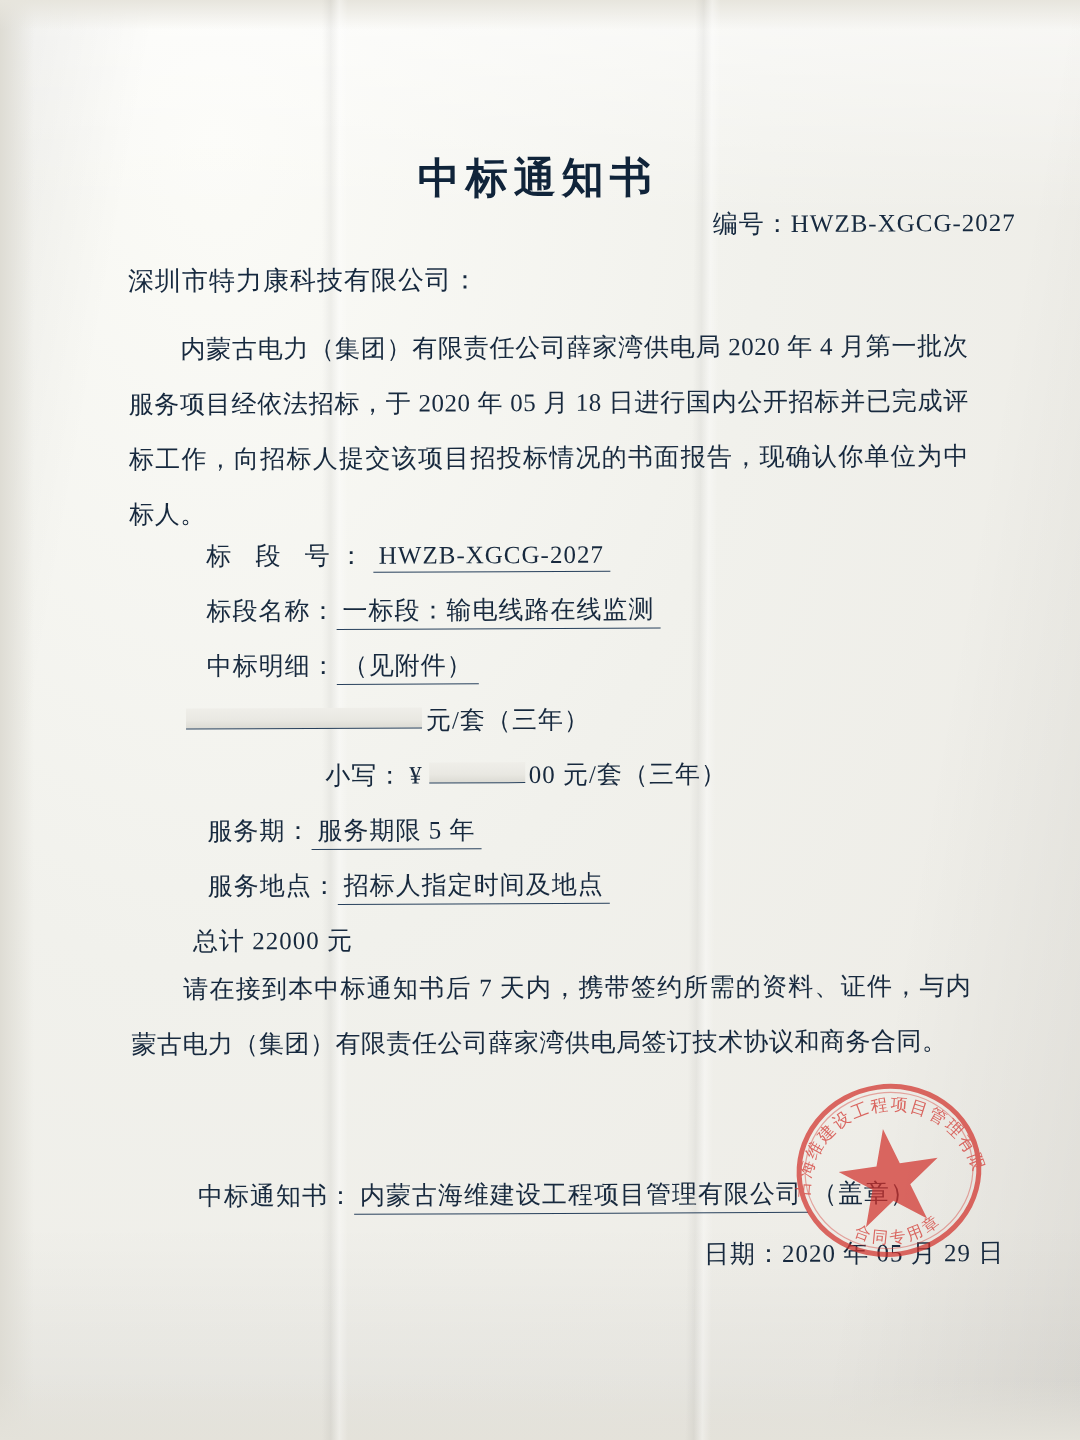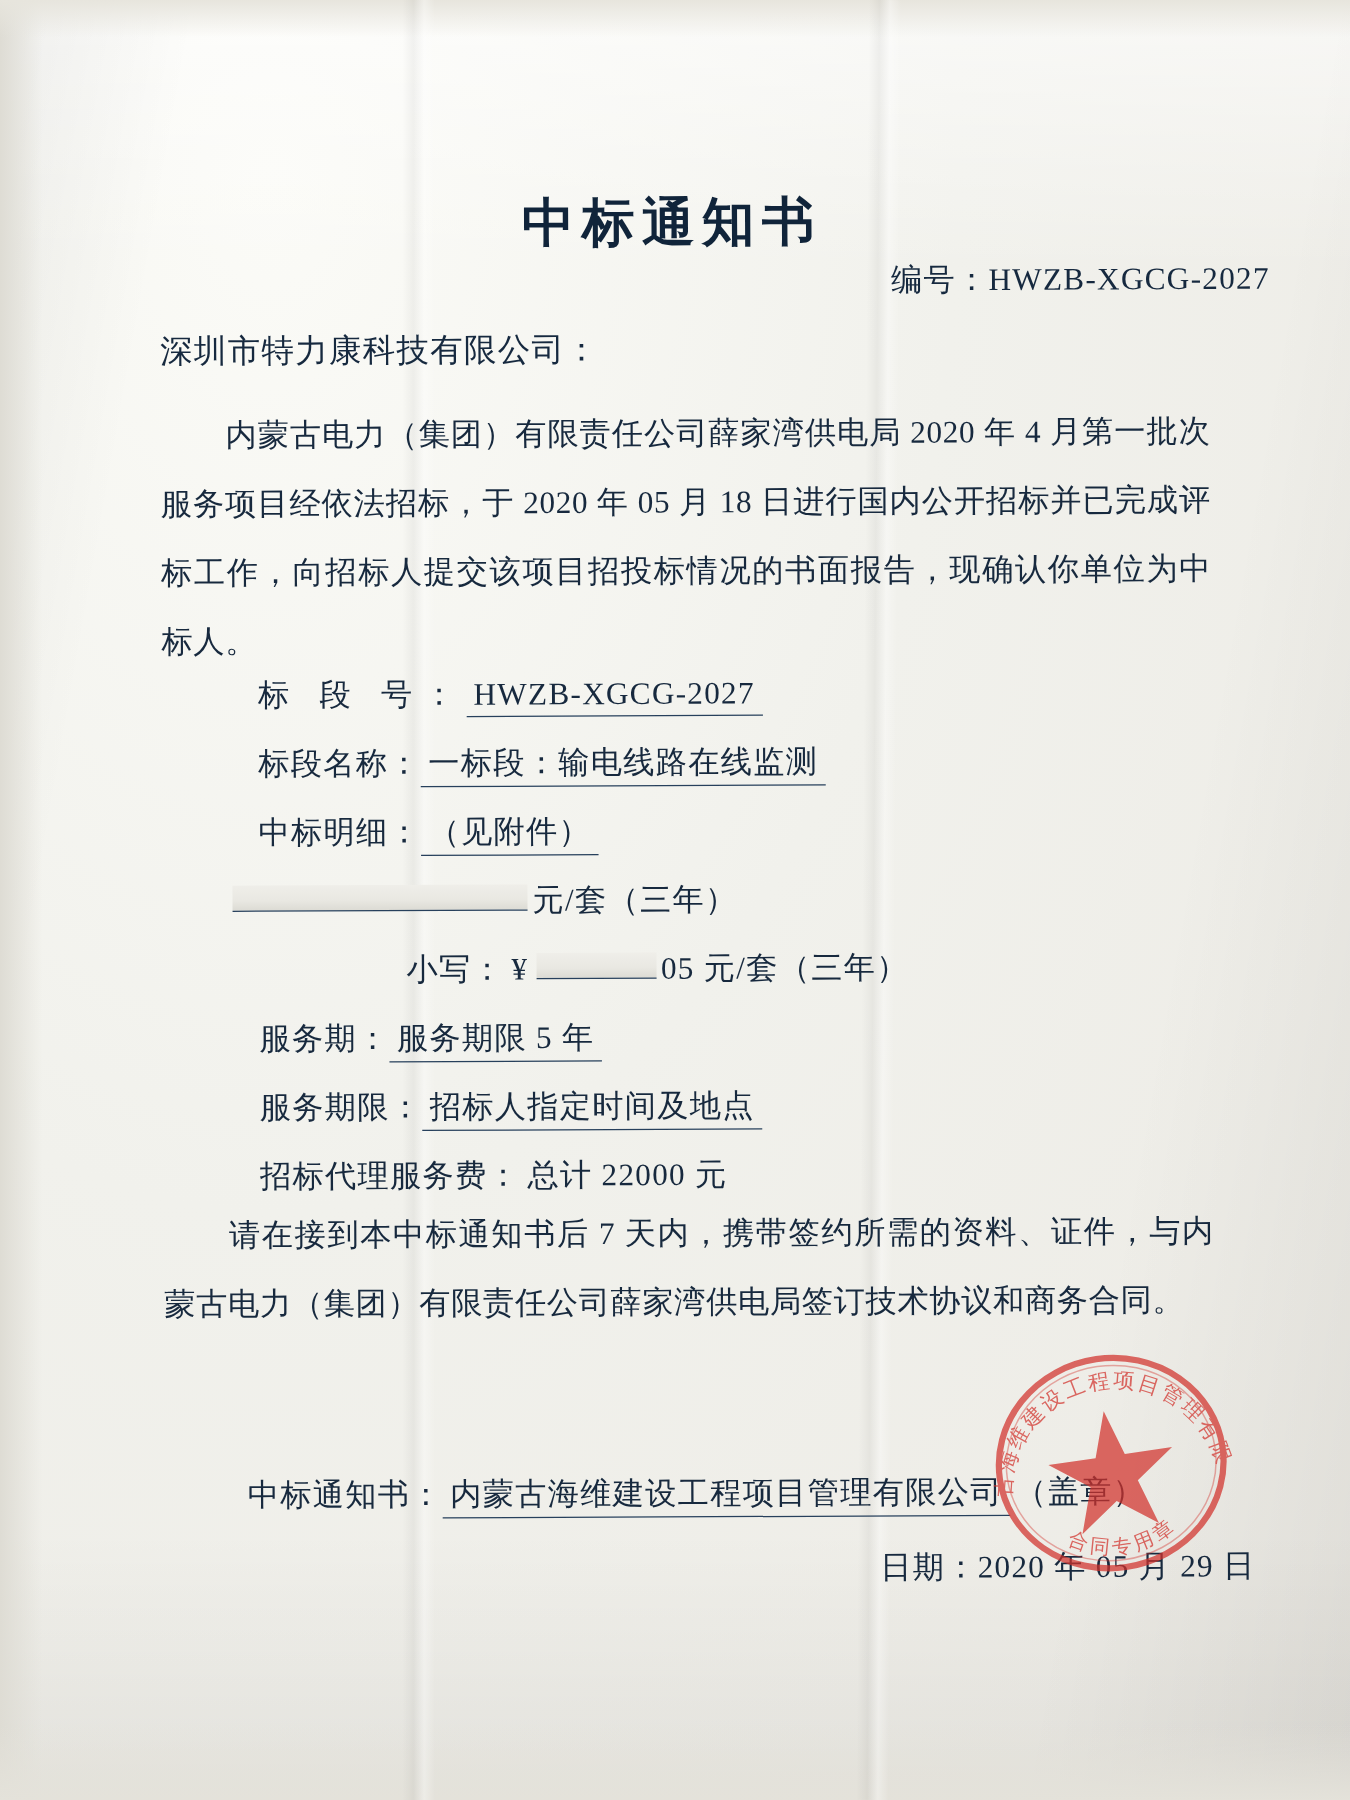--- a/index.html
+++ b/index.html
@@ -235,35 +235,34 @@
 
       <div class="field-row">
         <span class="redacted"></span>
         <span class="field-suffix">元/套（三年）</span>
       </div>
 
       <div class="field-row indent">
         <span class="field-label">小写：</span>
         <span class="field-value no-underline">¥</span>
         <span class="redacted small"></span>
-        <span class="field-suffix">05 元/套（三年）</span>
+        <span class="field-suffix">00 元/套（三年）</span>
       </div>
 
       <div class="field-row">
         <span class="field-label">服务期：</span>
         <span class="field-value">服务期限 5 年</span>
       </div>
 
       <div class="field-row">
-        <span class="field-label">服务期限：</span>
+        <span class="field-label">服务地点：</span>
         <span class="field-value">招标人指定时间及地点</span>
       </div>
 
       <div class="field-row">
-        <span class="field-label">招标代理服务费：</span>
         <span class="field-value no-underline">总计 22000 元</span>
       </div>
 
     </div>
 
     <div class="body-para para-2">请在接到本中标通知书后 7 天内，携带签约所需的资料、证件，与内蒙古电力（集团）有限责任公司薛家湾供电局签订技术协议和商务合同。</div>
 
     <div class="footer-agency">
       <span>中标通知书：</span>
       <span class="field-value">内蒙古海维建设工程项目管理有限公司</span>

